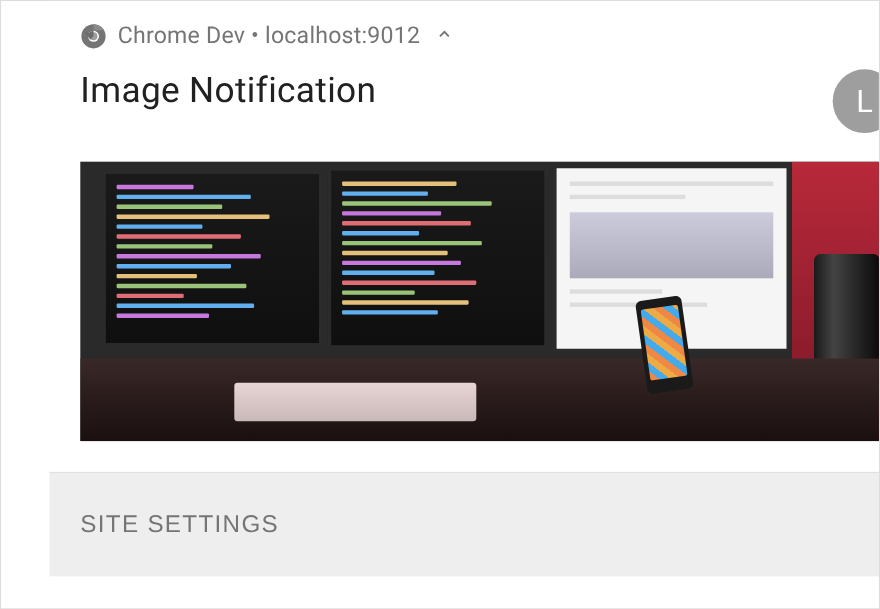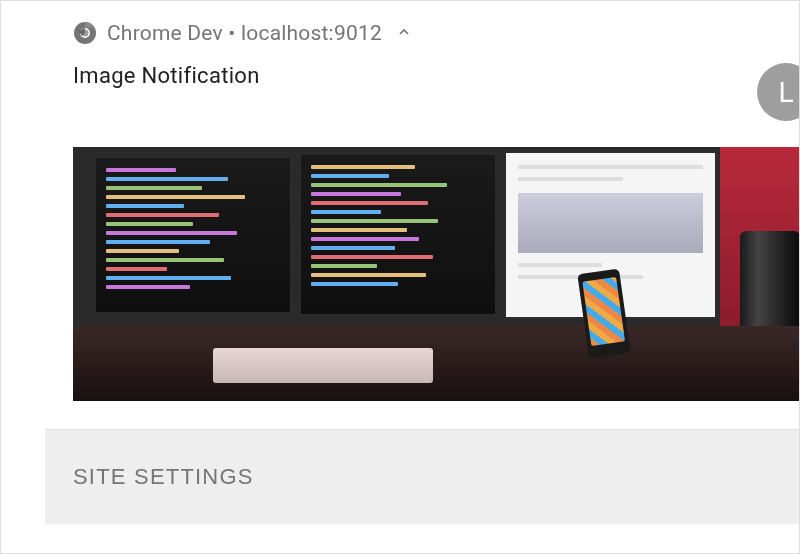--- a/index.html
+++ b/index.html
@@ -41,21 +41,21 @@
       font-size: 18px;
       margin-left: 4px;
     }
     .title-row {
       display: flex;
       align-items: flex-start;
       justify-content: space-between;
       padding: 8px 28px 16px 28px;
     }
     .notification-title {
-      font-size: 22px;
+      font-size: 32px;
       color: #212121;
       font-weight: 400;
       letter-spacing: 0.3px;
     }
     .avatar {
       width: 58px;
       height: 58px;
       border-radius: 50%;
       background: #9e9e9e;
       display: flex;

